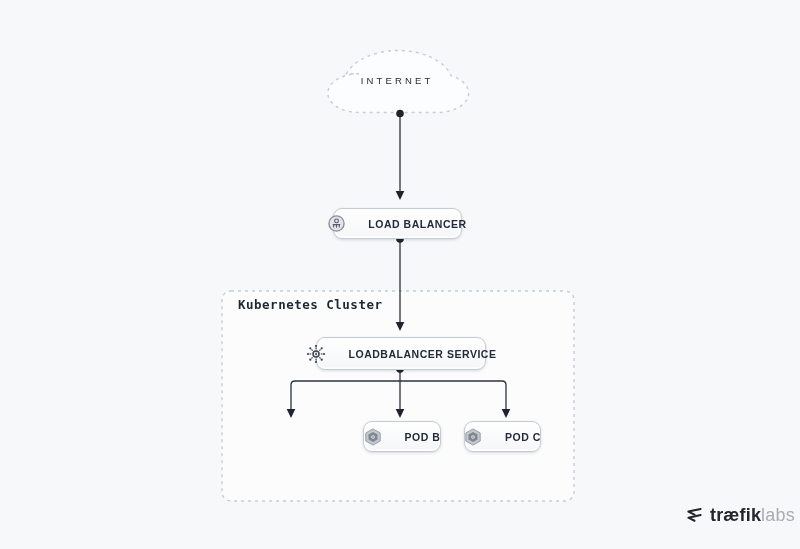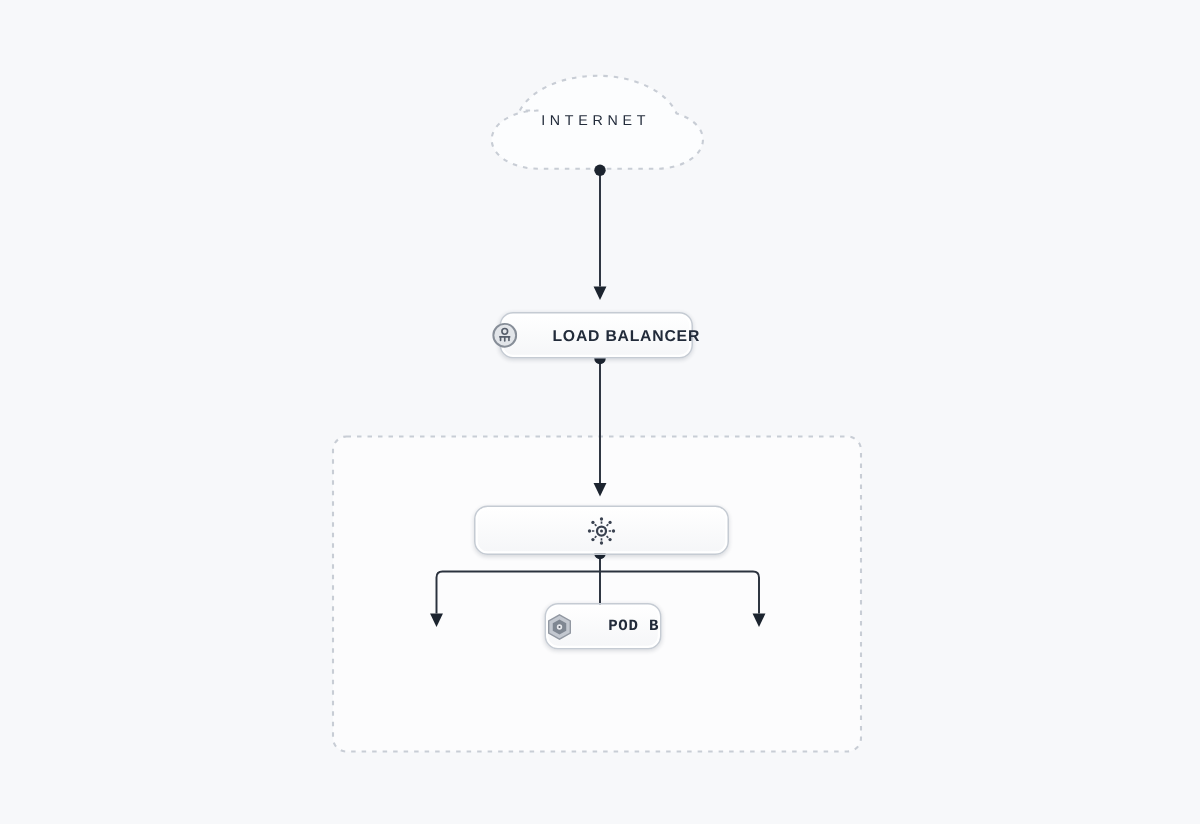--- a/index.html
+++ b/index.html
@@ -84,20 +84,21 @@
       <path d="M400,381 L502,381 Q506,381 506,385 L506,409"></path>
     </g>
     <circle cx="400" cy="369" r="3.8" fill="#1c242f"></circle>
     <path d="M286.7,409 L295.3,409 L291,418 Z" fill="#1c242f"></path>
     <path d="M395.7,409 L404.3,409 L400,418 Z" fill="#1c242f"></path>
     <path d="M501.7,409 L510.3,409 L506,418 Z" fill="#1c242f"></path>
   </svg>
 
   <div class="floating-label" style="left:400px;top:75px;transform:translateX(-54%);">INTERNET</div>
 
+  <div class="cluster-label">Kubernetes Cluster</div>
 
   <div class="node" style="left:333px;top:208px;width:127px;height:29px;">
     <svg class="icon" width="17" height="17" viewBox="0 0 17 17">
       <circle cx="8.5" cy="8.5" r="7.6" fill="#e2e5e9" stroke="#878e98" stroke-width="1.3"></circle>
       <circle cx="8.5" cy="5.9" r="1.9" fill="none" stroke="#555d6a" stroke-width="1.1"></circle>
       <path d="M5.2,9.6 H11.8 M5.7,9.6 V12 M8.5,9.6 V12.3 M11.3,9.6 V12" fill="none" stroke="#555d6a" stroke-width="1.1" stroke-linecap="round"></path>
     </svg>
     <span>LOAD BALANCER</span>
   </div>
 
@@ -119,28 +120,48 @@
         <circle cx="18" cy="10" r="1.1"></circle>
         <circle cx="15.7" cy="15.7" r="1.1"></circle>
         <circle cx="10" cy="18" r="1.1"></circle>
         <circle cx="4.3" cy="15.7" r="1.1"></circle>
         <circle cx="2" cy="10" r="1.1"></circle>
         <circle cx="4.3" cy="4.3" r="1.1"></circle>
         <circle cx="10" cy="2" r="1.1"></circle>
         <circle cx="15.7" cy="4.3" r="1.1"></circle>
       </g>
     </svg>
+    <span>LOADBALANCER SERVICE</span>
   </div>
 
 
-  <div class="node" style="left:363px;top:402px;width:76px;height:29px;font-family:Liberation Mono, monospace;">
+  <div class="node" style="left:363px;top:421px;width:76px;height:29px;">
     <svg class="icon" width="18" height="18" viewBox="0 0 20 20">
       <polygon points="10,1 18,5.5 18,14.5 10,19 2,14.5 2,5.5" fill="#c3c8d0" stroke="#9298a2" stroke-width="1"></polygon>
       <polygon points="10,4.4 15,7.2 15,12.8 10,15.6 5,12.8 5,7.2" fill="#7f8792"></polygon>
       <circle cx="10" cy="10" r="2" fill="#e8eaee"></circle>
       <circle cx="10" cy="10" r="0.8" fill="#59606c"></circle>
     </svg>
     <span>POD B</span>
   </div>
 
+  <div class="node" style="left:464px;top:421px;width:75px;height:29px;">
+    <svg class="icon" width="18" height="18" viewBox="0 0 20 20">
+      <polygon points="10,1 18,5.5 18,14.5 10,19 2,14.5 2,5.5" fill="#c3c8d0" stroke="#9298a2" stroke-width="1"></polygon>
+      <polygon points="10,4.4 15,7.2 15,12.8 10,15.6 5,12.8 5,7.2" fill="#7f8792"></polygon>
+      <circle cx="10" cy="10" r="2" fill="#e8eaee"></circle>
+      <circle cx="10" cy="10" r="0.8" fill="#59606c"></circle>
+    </svg>
+    <span>POD C</span>
+  </div>
 
+  <div class="brand">
+    <svg width="21" height="21" viewBox="0 0 24 24" fill="none" stroke="#20242c" stroke-width="2.3" stroke-linecap="round" stroke-linejoin="round">
+      <path d="M19,4.5 L5,7.5 L12,11"></path>
+      <path d="M19,11.5 L5,14.5 L12,18"></path>
+    </svg>
+    <span style="display:flex;align-items:baseline;">
+      <span class="b1">træfik</span>
+        <span class="b2">labs</span>
+    </span>
+  </div>
 
 </div>
 
 </body></html>

